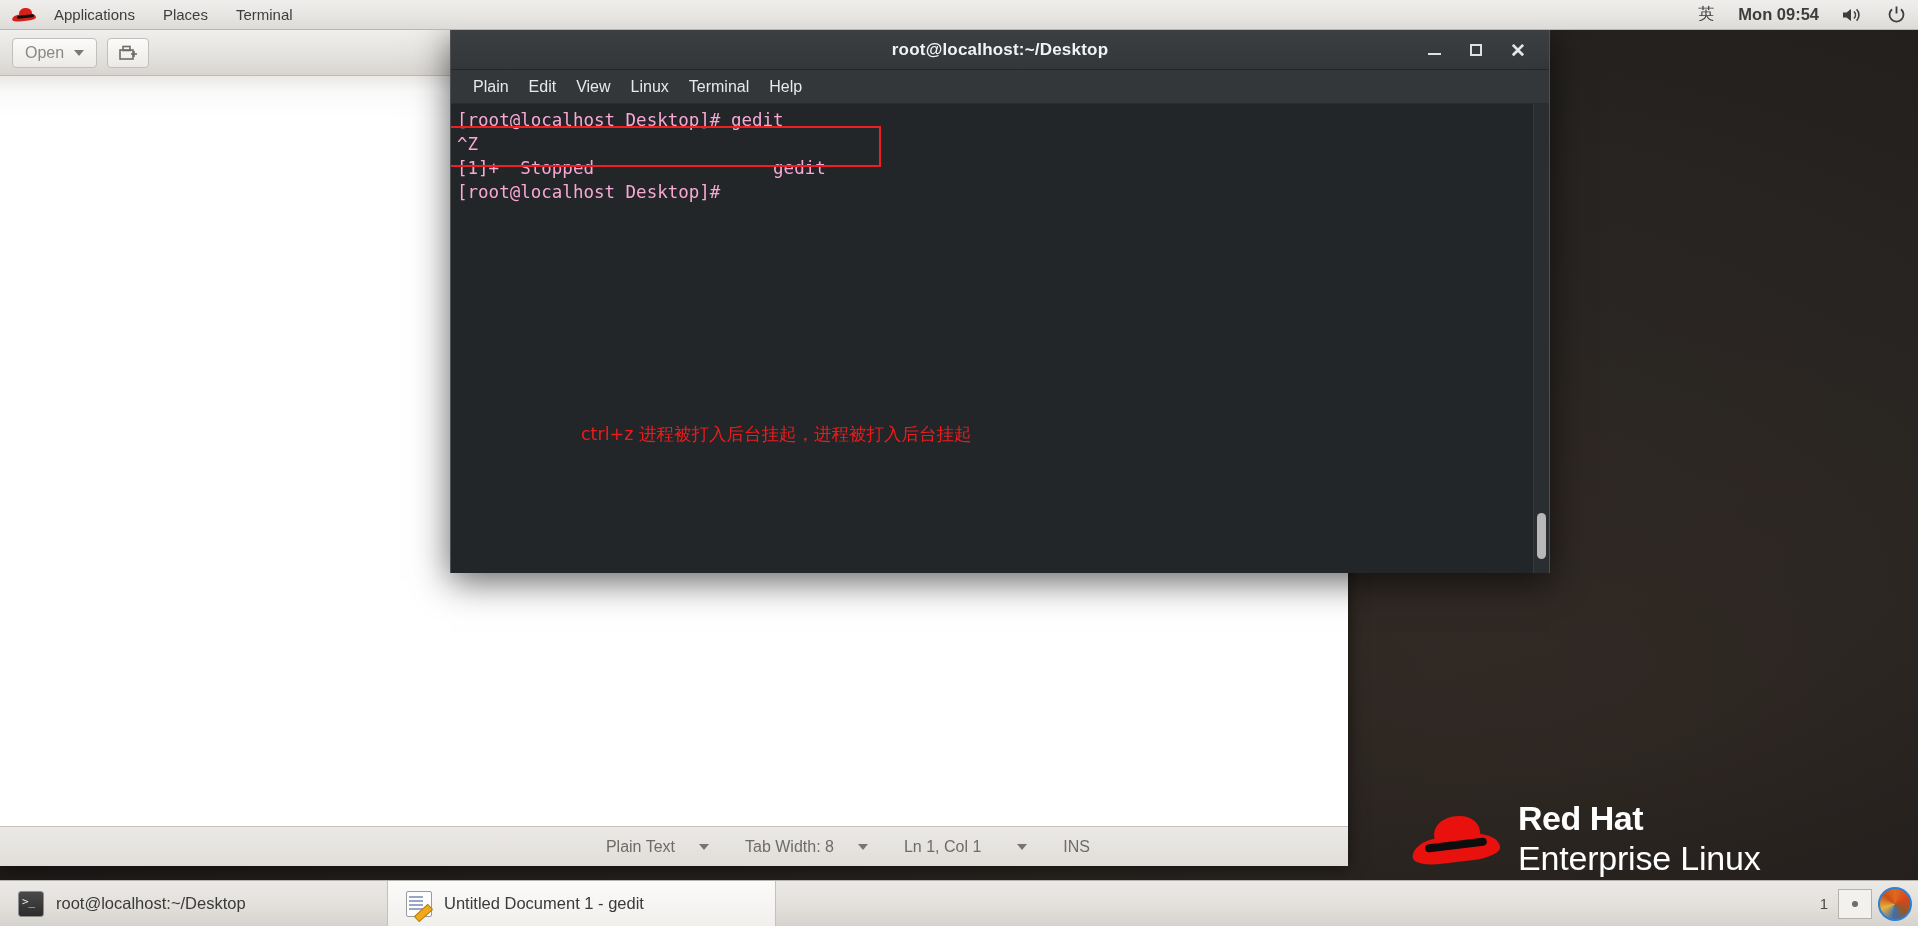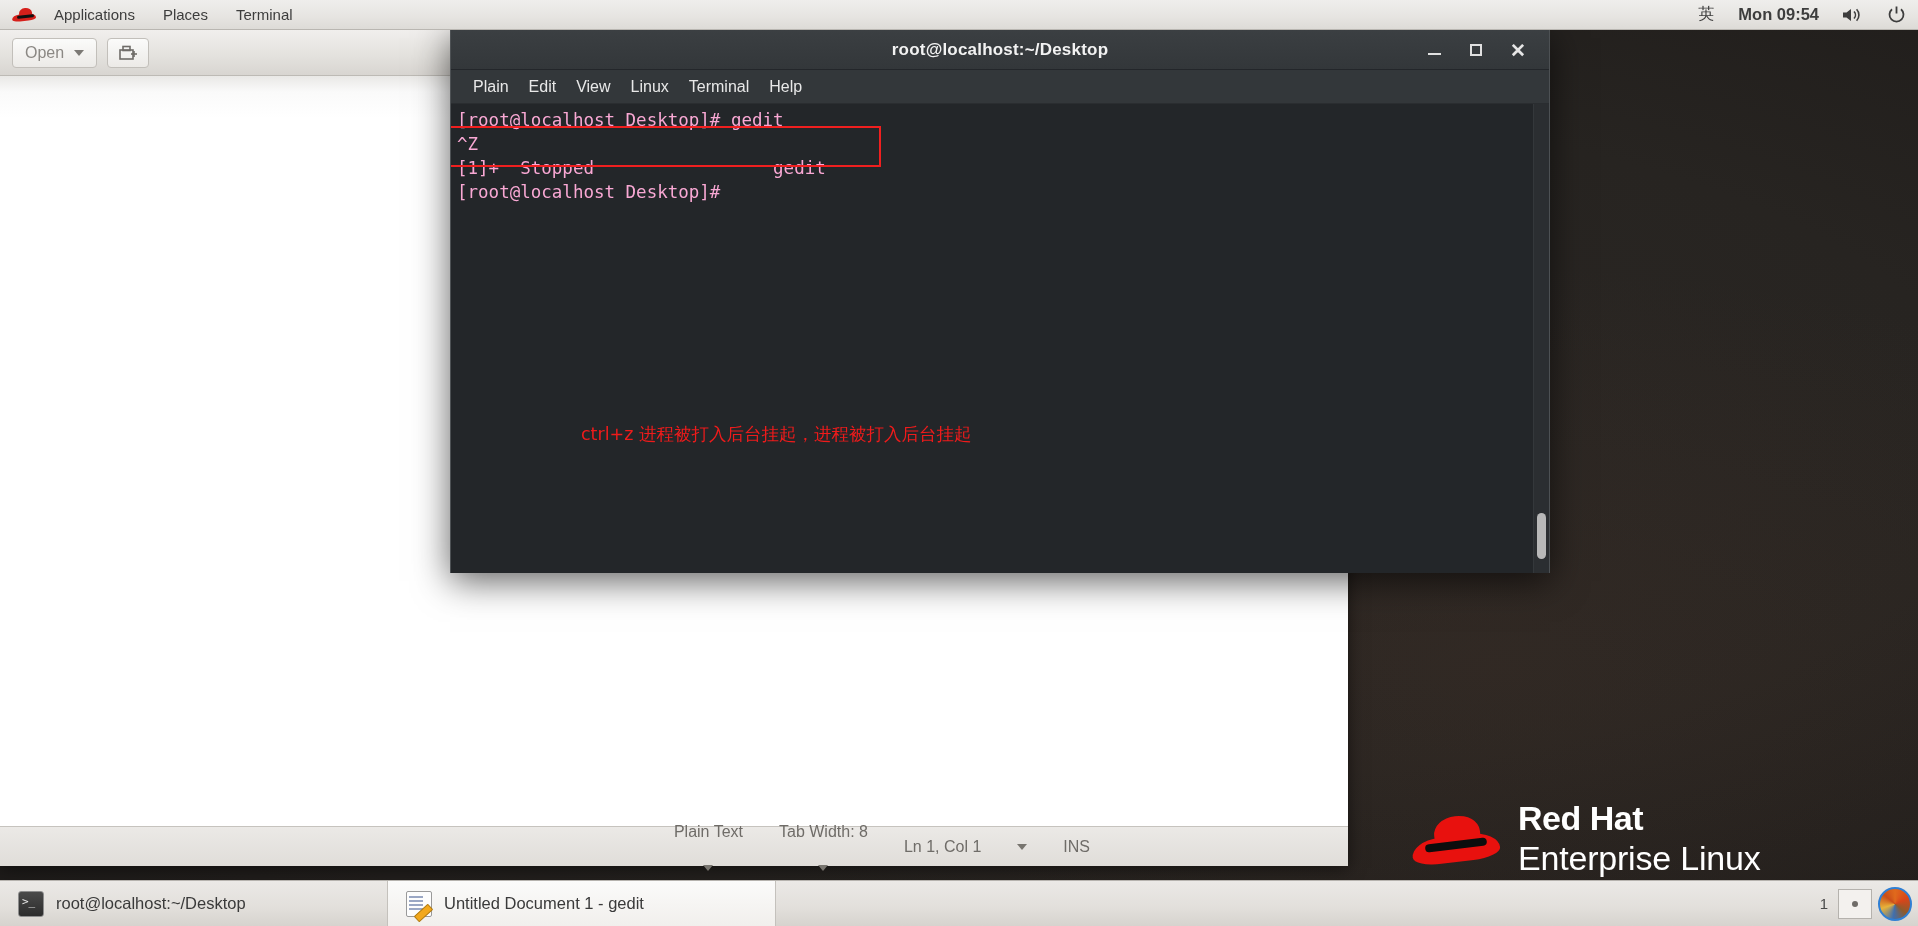--- a/index.html
+++ b/index.html
@@ -84,21 +84,21 @@
     background:linear-gradient(#e9e8e6 0px,#fafafa 16px,#ffffff 42px,#ffffff 100%);
   }
   #gedit-statusbar{
     position:absolute; bottom:0; left:0; width:100%; height:40px;
     background:linear-gradient(#ebe9e6,#e0ddd9);
     border-top:1px solid #c6c3be;
     display:flex; align-items:center; justify-content:flex-end;
     gap:0px; padding-right:240px;
     font-size:16px; color:#6f6c68;
   }
-  .sb-item{ display:flex; align-items:center; gap:24px; padding:0 18px; white-space:nowrap;flex-direction:column;}
+  .sb-item{ display:flex; align-items:center; gap:24px; padding:0 18px; white-space:nowrap;}
   .sb-caret{
     width:0;height:0;border-left:5px solid transparent;border-right:5px solid transparent;
     border-top:6px solid #78756f;
   }
 
   
   #terminal-window{
     position:absolute; left:450px; top:30px; width:1100px; height:543px;
     z-index:30;
     box-shadow:0 8px 34px rgba(0,0,0,.62);

